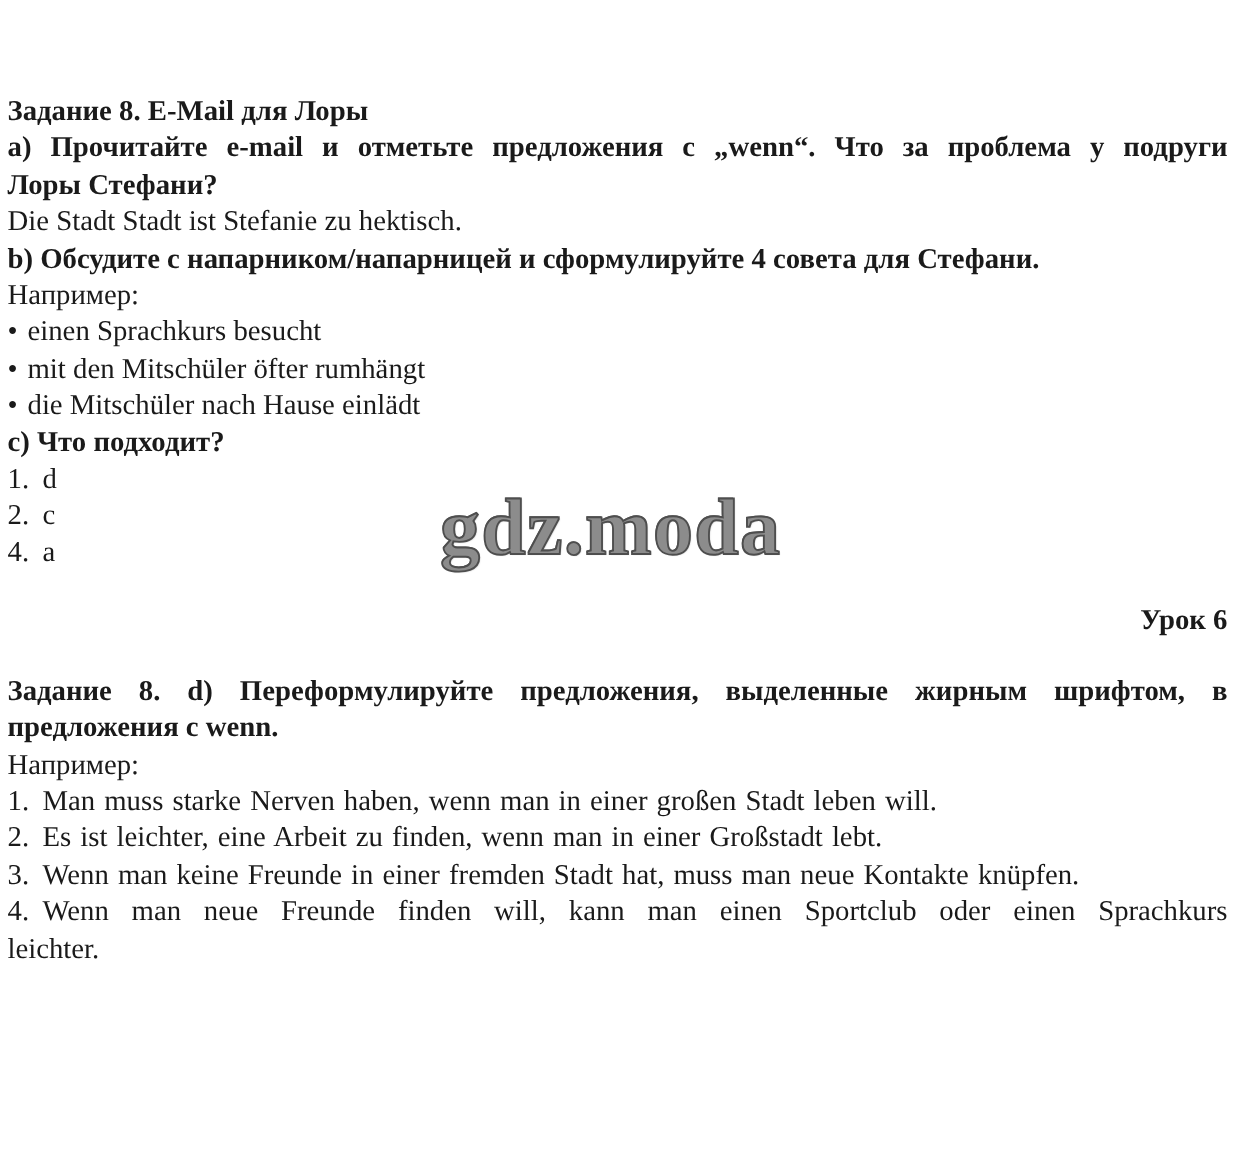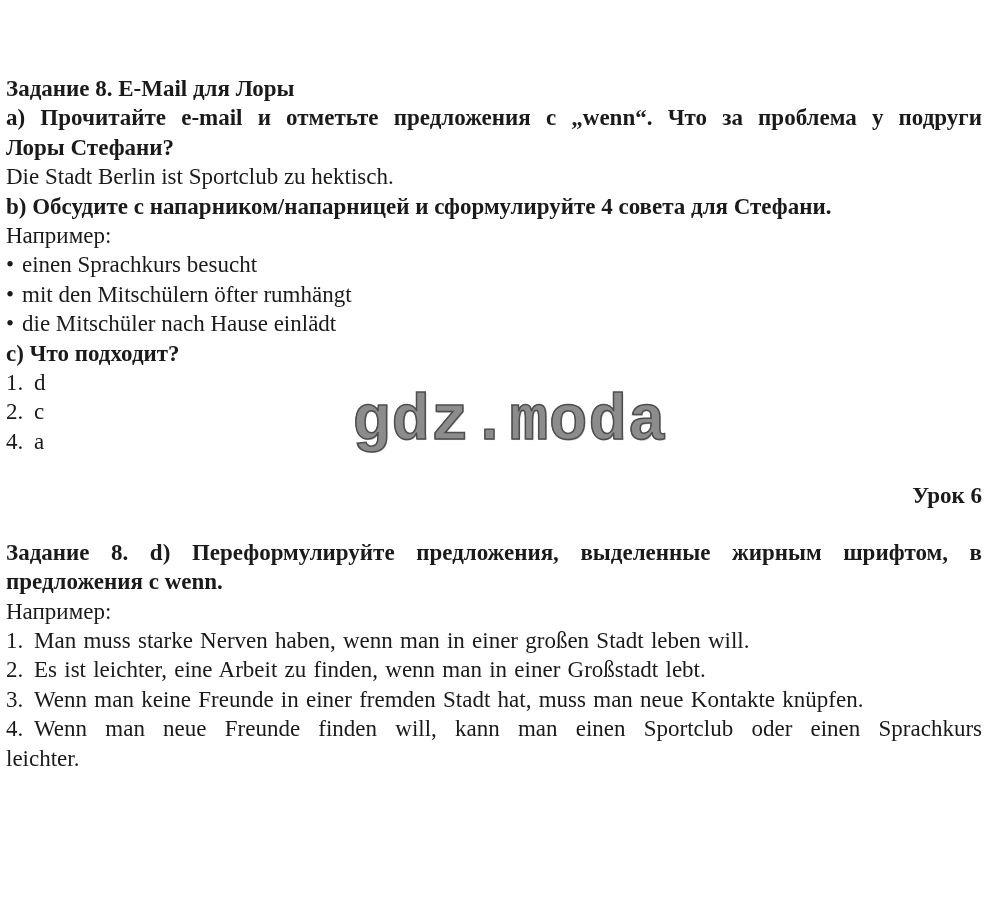--- a/index.html
+++ b/index.html
@@ -28,21 +28,21 @@
   .sent{word-spacing:1.5px;}
   .lesson-heading{
     text-align:right;
     font-weight:bold;
     margin-top:25px;
     margin-bottom:27px;
   }
   .watermark{
     position:absolute;
     left:352px;top:386px;
-    font-family:Liberation Mono, monospace;
+    font-family:Liberation Serif, serif;
     font-weight:bold;
     font-size:64px;
     line-height:72px;
     letter-spacing:1px;
     color:#8c8c8c;
     -webkit-text-stroke:1.5px #4e4e4e;
     text-shadow:0.5px 0.5px 0 #bdbdbd, -0.5px -0.5px 0 #5a5a5a, 1px 1px 1px #d8d8d8;
     pointer-events:none;
   }
 </style>
@@ -50,27 +50,27 @@
 <body>
 
 <div class="page">
 
   <section>
     <div class="ln bold">Задание 8. E-Mail для Лоры</div>
 
     <div class="bold just-full">a) Прочитайте e-mail и отметьте предложения с „wenn“. Что за проблема у подруги</div>
     <div class="ln bold">Лоры Стефани?</div>
 
-    <div class="ln">Die Stadt Berlin ist Sportclub zu hektisch.</div>
+    <div class="ln">Die Stadt Stadt ist Stefanie zu hektisch.</div>
 
     <div class="ln bold">b) Обсудите с напарником/напарницей и сформулируйте 4 совета для Стефани.</div>
     <div class="ln">Например:</div>
 
     <div class="ln"><span class="blt">•</span><span>einen Sprachkurs besucht</span></div>
-    <div class="ln"><span class="blt">•</span><span>mit den Mitschülern öfter rumhängt</span></div>
+    <div class="ln"><span class="blt">•</span><span>mit den Mitschüler öfter rumhängt</span></div>
     <div class="ln"><span class="blt">•</span><span>die Mitschüler nach Hause einlädt</span></div>
 
     <div class="ln bold">c) Что подходит?</div>
 
     <div class="ln"><span class="num">1.</span><span>d</span></div>
     <div class="ln"><span class="num">2.</span><span>c</span></div>
     <div class="ln"><span class="num">4.</span><span>a</span></div>
   </section>
 
   <div class="lesson-heading">Урок 6</div>

